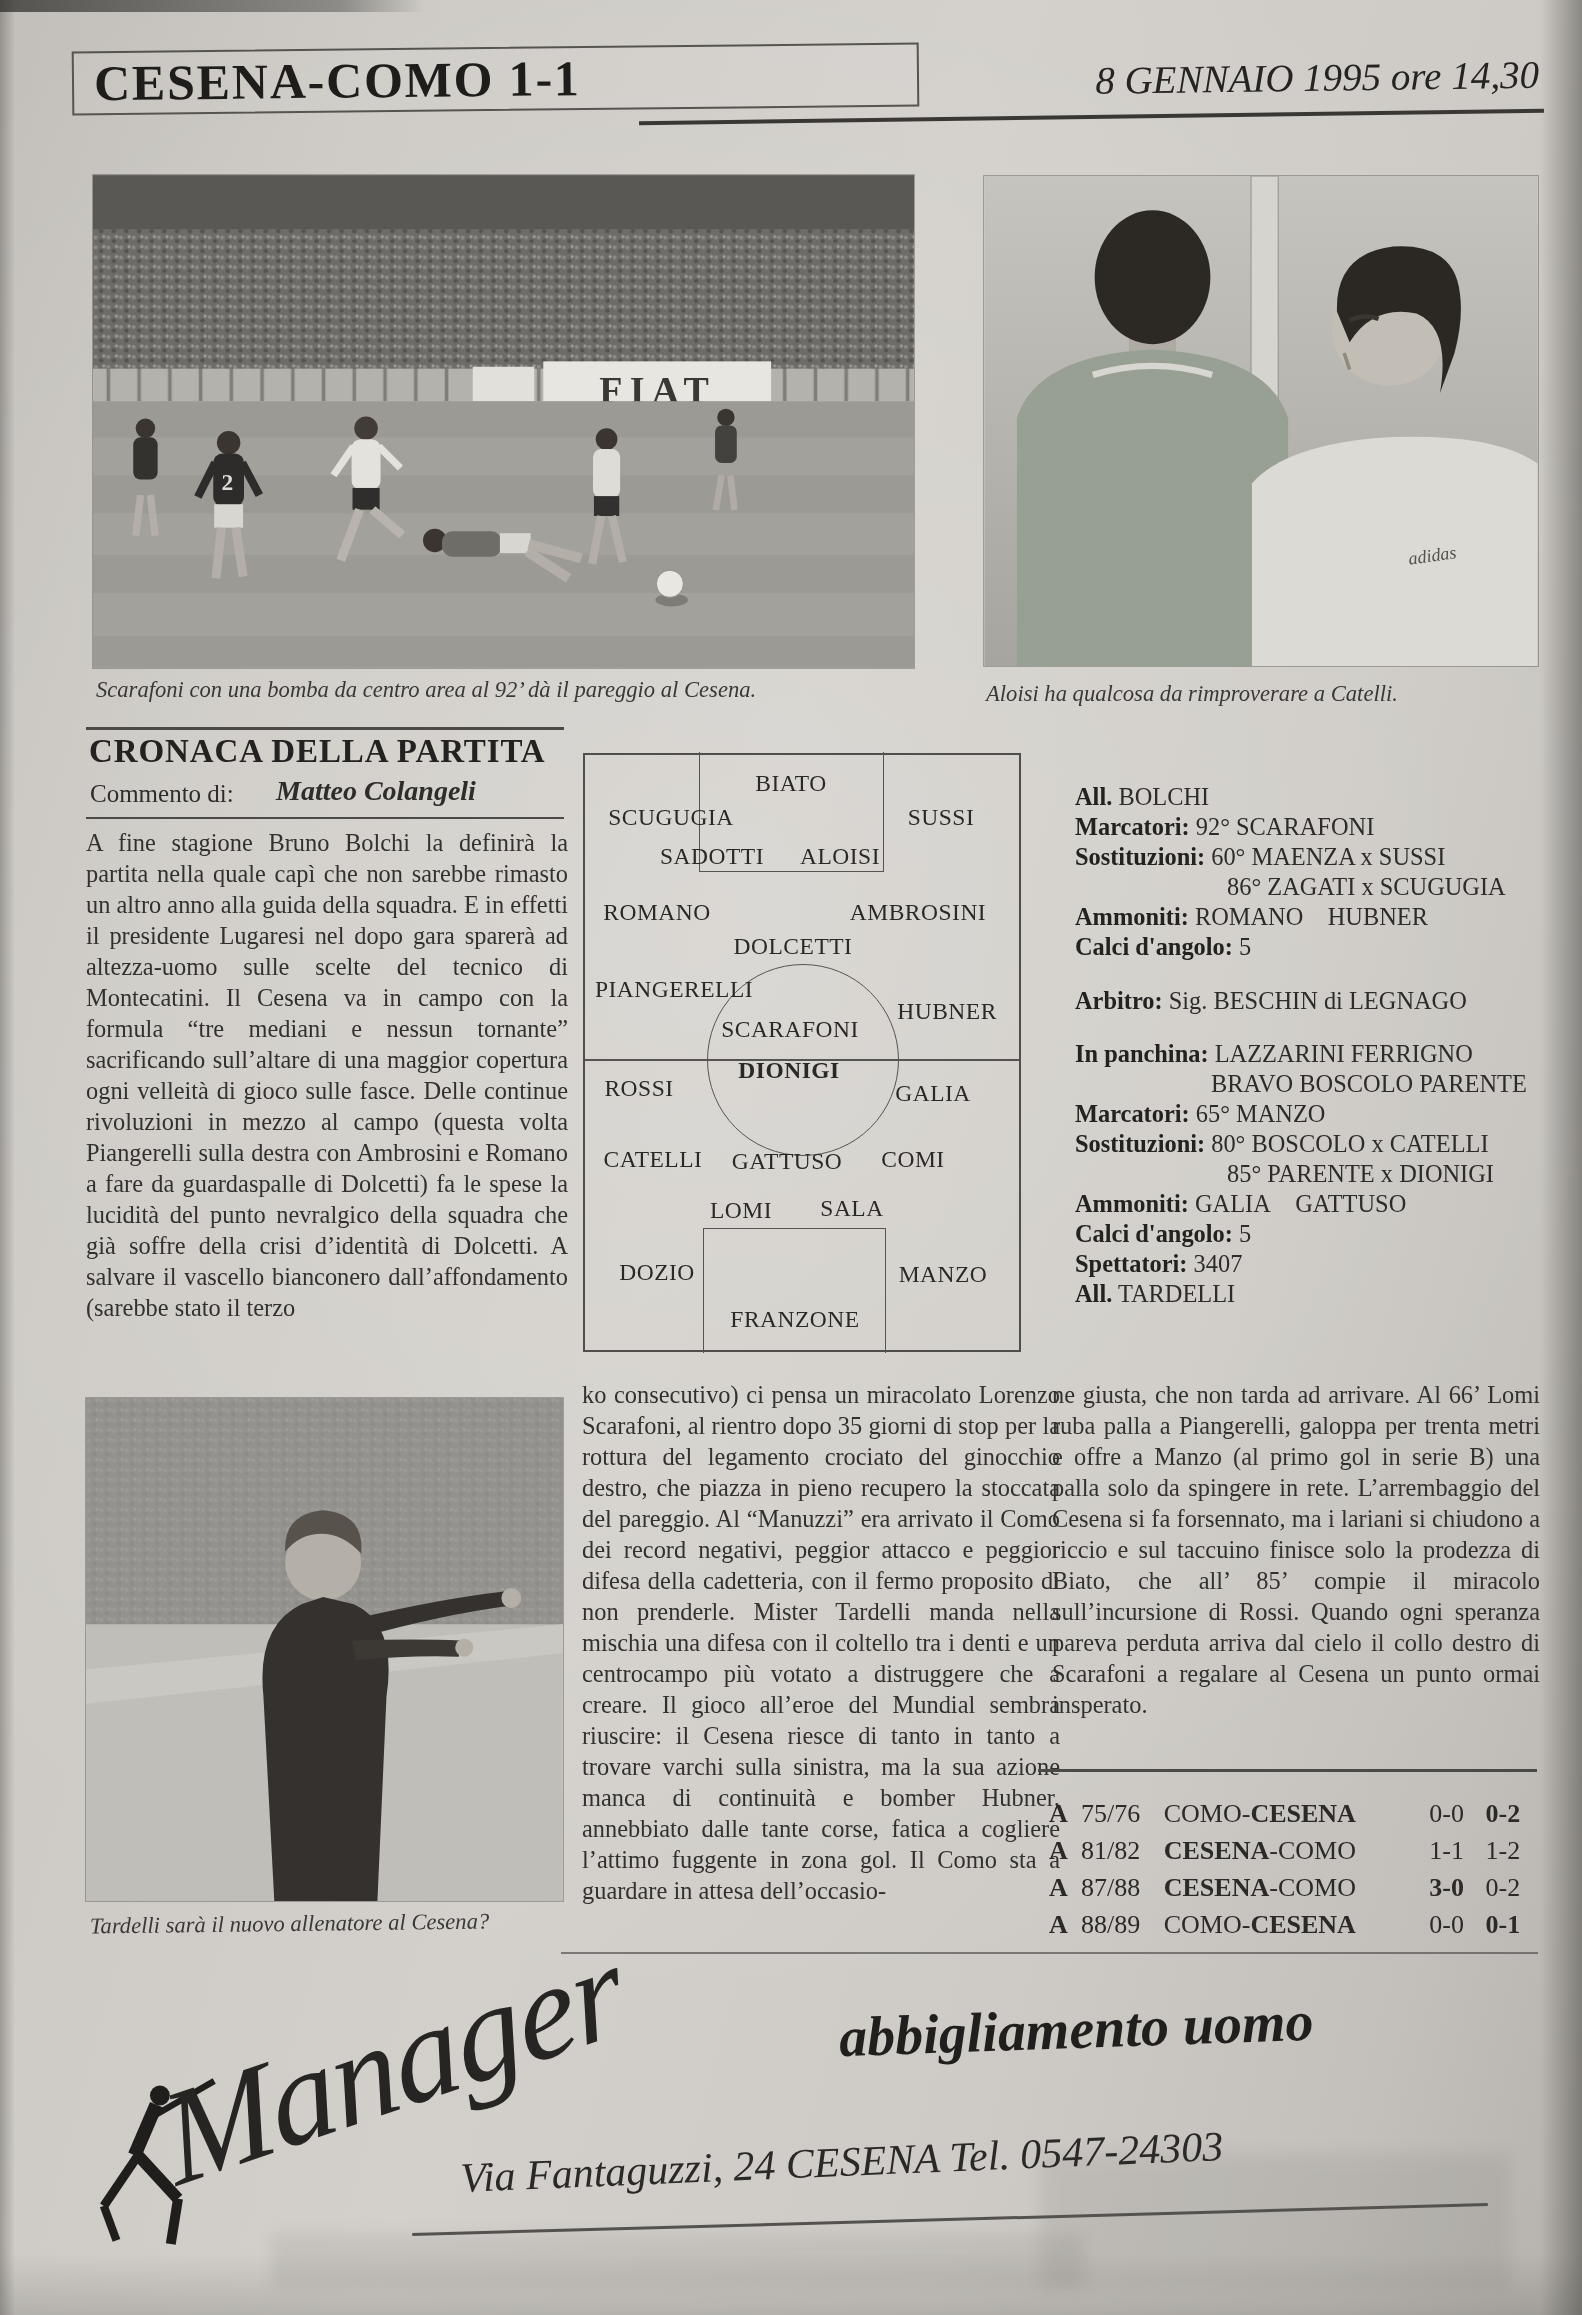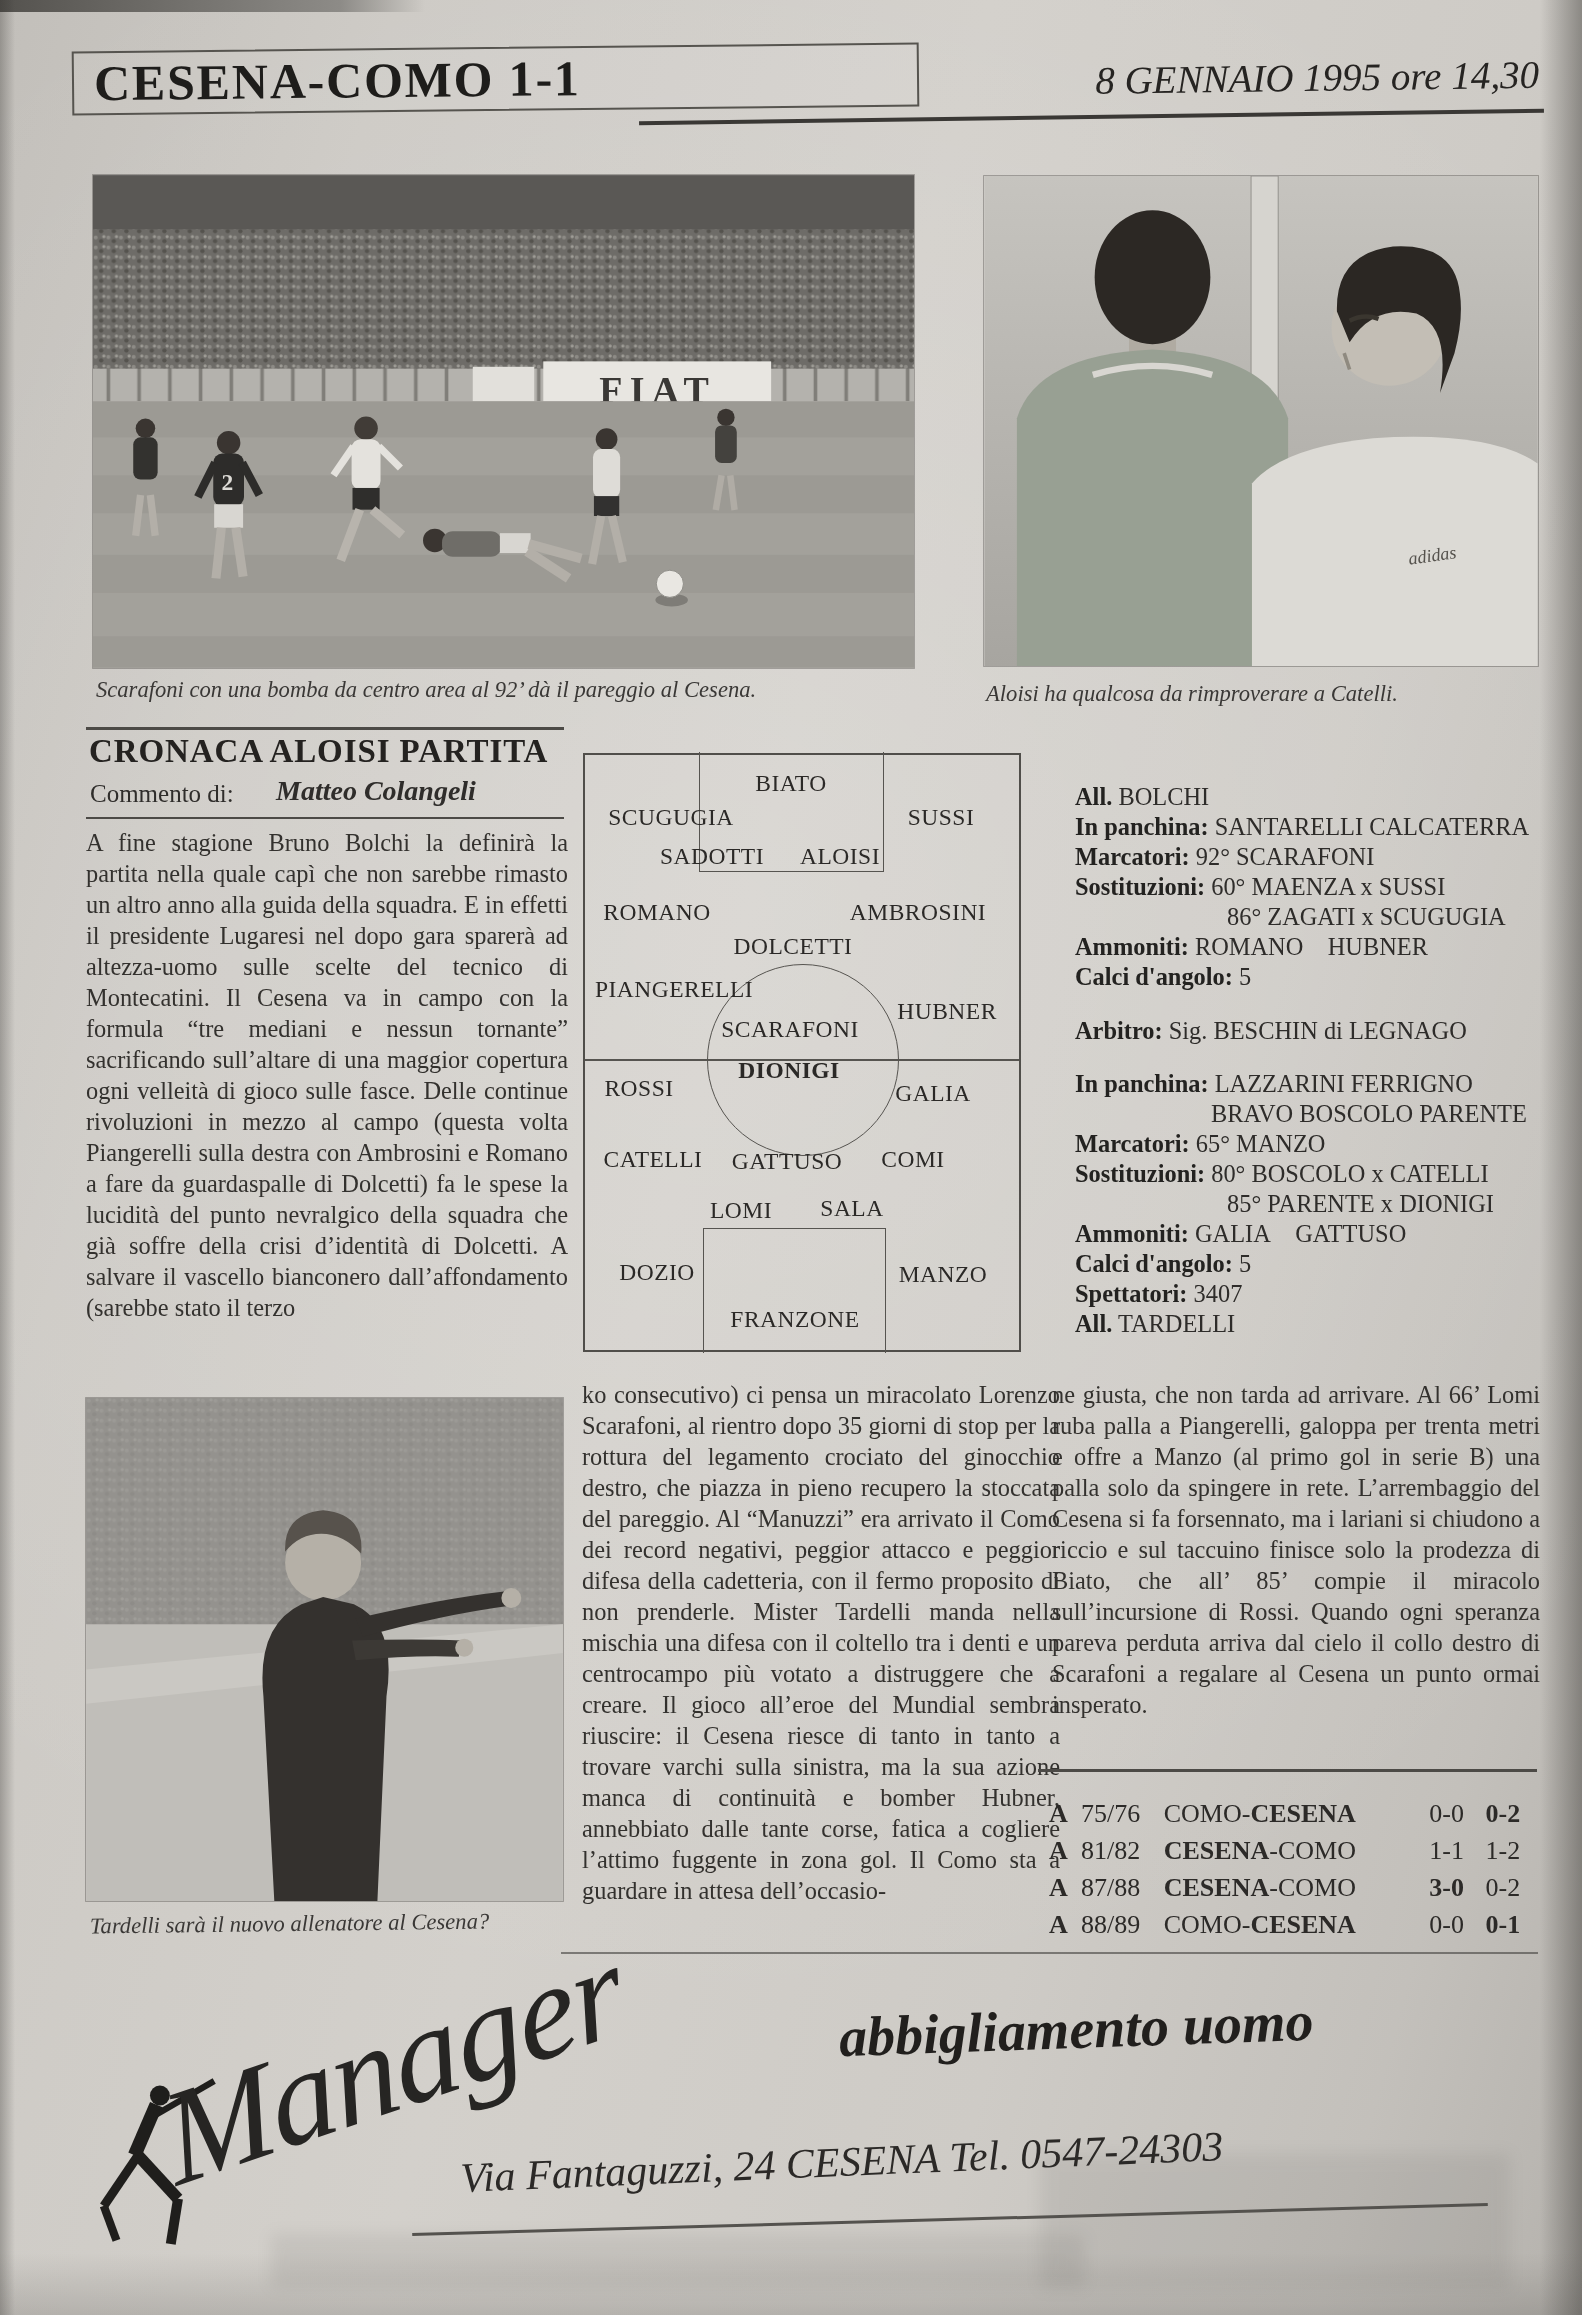--- a/index.html
+++ b/index.html
@@ -189,21 +189,21 @@
       <path d="M404,160 Q420,152 436,158" stroke="#3a362f" stroke-width="5" fill="none"></path>
       <path d="M398,196 L404,214" stroke="#8f8a80" stroke-width="4"></path>
       <text x="470" y="430" font-size="20" font-style="italic" fill="#55524d" transform="rotate(-8 470 430)">adidas</text>
     </g>
   </svg>
 
   <div class="caption" style="left:96px;top:677px;">Scarafoni con una bomba da centro area al 92’ dà il pareggio al Cesena.</div>
   <div class="caption" style="left:986px;top:681px;">Aloisi ha qualcosa da rimproverare a Catelli.</div>
 
   <div class="rule" style="left:86px;top:727px;width:478px;height:2.7px;"></div>
-  <div class="cronaca-h">CRONACA ALOISI PARTITA</div>
+  <div class="cronaca-h">CRONACA DELLA PARTITA</div>
   <div class="byline-label">Commento di:</div>
   <div class="byline-author">Matteo Colangeli</div>
   <div class="rule" style="left:86px;top:817px;width:478px;height:1.8px;"></div>
 
   <div class="body-text" style="left:86px;top:827px;width:482px;height:514px;">A fine stagione Bruno Bolchi la definirà la partita nella quale capì che non sarebbe rimasto un altro anno alla guida della squadra. E in effetti il presidente Lugaresi nel dopo gara sparerà ad altezza-uomo sulle scelte del tecnico di Montecatini. Il Cesena va in campo con la formula “tre mediani e nessun tornante” sacrificando sull’altare di una maggior copertura ogni velleità di gioco sulle fasce. Delle continue rivoluzioni in mezzo al campo (questa volta Piangerelli sulla destra con Ambrosini e Romano a fare da guardaspalle di Dolcetti) fa le spese la lucidità del punto nevralgico della squadra che già soffre della crisi d’identità di Dolcetti. A salvare il vascello bianconero dall’affondamento (sarebbe stato il terzo</div>
   <div class="body-text" style="left:582px;top:1379px;width:478px;height:565px;">ko consecutivo) ci pensa un miracolato Lorenzo Scarafoni, al rientro dopo 35 giorni di stop per la rottura del legamento crociato del ginocchio destro, che piazza in pieno recupero la stoccata del pareggio. Al “Manuzzi” era arrivato il Como dei record negativi, peggior attacco e peggior difesa della cadetteria, con il fermo proposito di non prenderle. Mister Tardelli manda nella mischia una difesa con il coltello tra i denti e un centrocampo più votato a distruggere che a creare. Il gioco all’eroe del Mundial sembra riuscire: il Cesena riesce di tanto in tanto a trovare varchi sulla sinistra, ma la sua azione manca di continuità e bomber Hubner, annebbiato dalle tante corse, fatica a cogliere l’attimo fuggente in zona gol. Il Como sta a guardare in attesa dell’occasio-</div>
   <div class="body-text" style="left:1052px;top:1379px;width:488px;height:380px;">ne giusta, che non tarda ad arrivare. Al 66’ Lomi ruba palla a Piangerelli, galoppa per trenta metri e offre a Manzo (al primo gol in serie B) una palla solo da spingere in rete. L’arrembaggio del Cesena si fa forsennato, ma i lariani si chiudono a riccio e sul taccuino finisce solo la prodezza di Biato, che all’ 85’ compie il miracolo sull’incursione di Rossi. Quando ogni speranza pareva perduta arriva dal cielo il collo destro di Scarafoni a regalare al Cesena un punto ormai insperato.</div>
 
   <div class="pitch">
     <div class="box-top"></div>
@@ -229,21 +229,20 @@
     <span class="fp" style="left:328px;top:391px;">COMI</span>
     <span class="fp" style="left:156px;top:442px;">LOMI</span>
     <span class="fp" style="left:267px;top:440px;">SALA</span>
     <span class="fp" style="left:72px;top:504px;">DOZIO</span>
     <span class="fp" style="left:358px;top:506px;">MANZO</span>
     <span class="fp" style="left:210px;top:551px;">FRANZONE</span>
   </div>
 
   <div class="infocol">
     <div class="il"><b>All.</b> <span>BOLCHI</span></div>
-    <div class="il"><b>In panchina:</b> <span>SANTARELLI CALCATERRA</span></div>
     <div class="il"><b>Marcatori:</b> <span>92° SCARAFONI</span></div>
     <div class="il"><b>Sostituzioni:</b> <span>60° MAENZA x SUSSI</span></div>
     <div class="il ind2"><span>86° ZAGATI x SCUGUGIA</span></div>
     <div class="il"><b>Ammoniti:</b> <span>ROMANO HUBNER</span></div>
     <div class="il"><b>Calci d'angolo:</b> <span>5</span></div>
     <div class="gap"></div>
     <div class="il"><b>Arbitro:</b> <span>Sig. BESCHIN  di LEGNAGO</span></div>
     <div class="gap"></div>
     <div class="il"><b>In panchina:</b> <span>LAZZARINI FERRIGNO</span></div>
     <div class="il ind1"><span>BRAVO BOSCOLO PARENTE</span></div>

